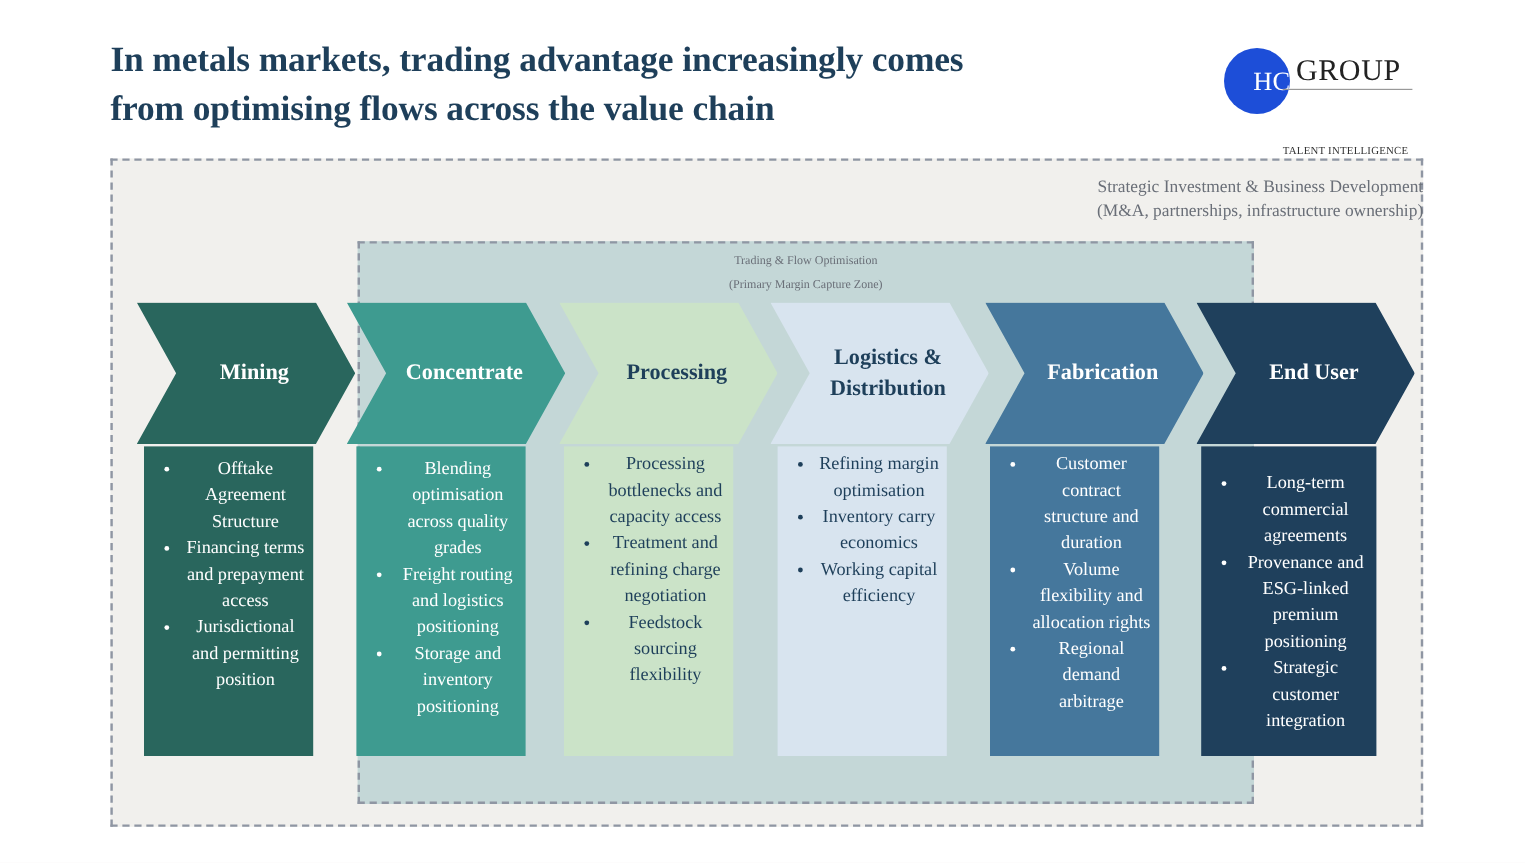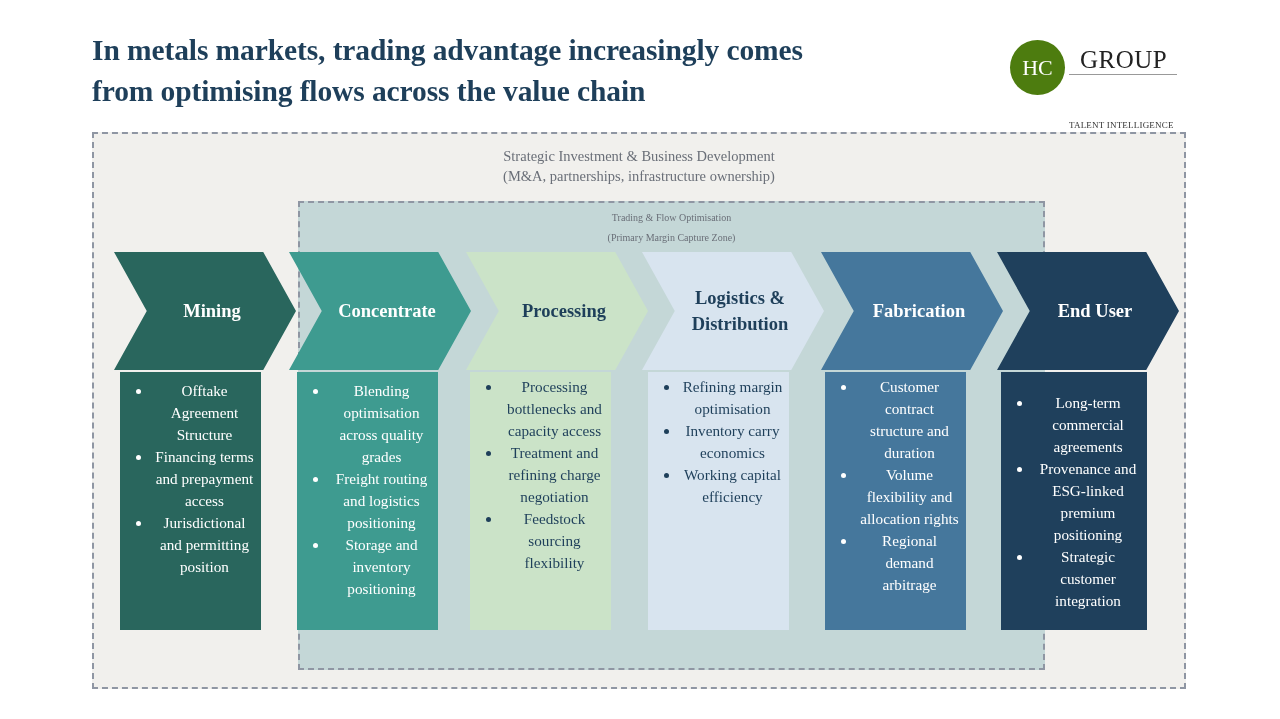--- a/index.html
+++ b/index.html
@@ -1,24 +1,24 @@
 <!DOCTYPE html>
 <html><head>
 <meta charset="utf-8">
 <style>
   html, body { margin:0; padding:0; }
   body { width:1280px; height:719px; background:#ffffff; position:relative; overflow:hidden; font-family:"DejaVu Serif", serif; }
   .title { position:absolute; left:92px; top:30px; width:820px; color:#1e3f5a; font-family:"Liberation Serif", serif; font-weight:bold; font-size:29.5px; line-height:41px; letter-spacing:-0.1px; }
   .logo { position:absolute; left:1010px; top:40px; width:180px; height:58px; }
-  .logo-circle { position:absolute; left:0; top:0; width:55px; height:55px; border-radius:50%; background:#4d7c0f; color:#fff; font-family:"Liberation Serif", serif; font-size:22px; text-align:center; line-height:55px; }
+  .logo-circle { position:absolute; left:10px; top:0; width:55px; height:55px; border-radius:50%; background:#1d4ed8; color:#fff; font-family:"Liberation Serif", serif; font-size:22px; text-align:right; line-height:55px; }
   .logo-group { position:absolute; left:70px; top:6px; font-family:"Liberation Serif", serif; font-size:25px; color:#222; letter-spacing:0.5px; }
   .logo-line { position:absolute; left:59px; top:34px; width:108px; height:1px; background:#999; }
   .logo-sub { position:absolute; left:59px; top:37px; font-family:"Liberation Serif", serif; font-size:9px; color:#333; letter-spacing:0.2px;margin-top:43px; }
   .outer { position:absolute; left:92px; top:132px; width:1094px; height:557px; background:#f1f0ed; border:2px dashed #8f96a3; box-sizing:border-box; }
-  .outer-label { position:absolute; left:92px; top:146px; width:1094px; text-align:center; color:#6a6f78; font-family:"Liberation Serif", serif; font-size:14.5px; line-height:20px; }
+  .outer-label { position:absolute; left:92px; top:146px; width:1094px; text-align:right; color:#6a6f78; font-family:"Liberation Serif", serif; font-size:14.5px; line-height:20px; }
   .inner { position:absolute; left:298px; top:201px; width:747px; height:469px; background:#c4d7d7; border:2px dashed #8f96a3; box-sizing:border-box; }
   .inner-label { position:absolute; left:298px; top:208px; width:747px; text-align:center; color:#6a6f78; font-family:"Liberation Serif", serif; font-size:10px; line-height:20px; }
   .chev { position:absolute; top:252px; width:182px; height:118px; display:flex; align-items:center; justify-content:center; text-align:center; font-family:"Liberation Serif", serif; font-weight:bold; font-size:18.5px; line-height:26px; clip-path:polygon(0 0, 82% 0, 100% 50%, 82% 100%, 0 100%, 18% 50%); box-sizing:border-box; padding-left:14px; }
   .card { position:absolute; top:372px; width:141px; height:258px; box-sizing:border-box; padding:8px 4px 0 0; font-family:"Liberation Serif", serif; font-size:15.2px; line-height:22px;text-align:center; }
   .card ul { margin:0; padding-left:32px; }
   .card li { margin:0; }
 </style>
 </head>
 <body>
 

